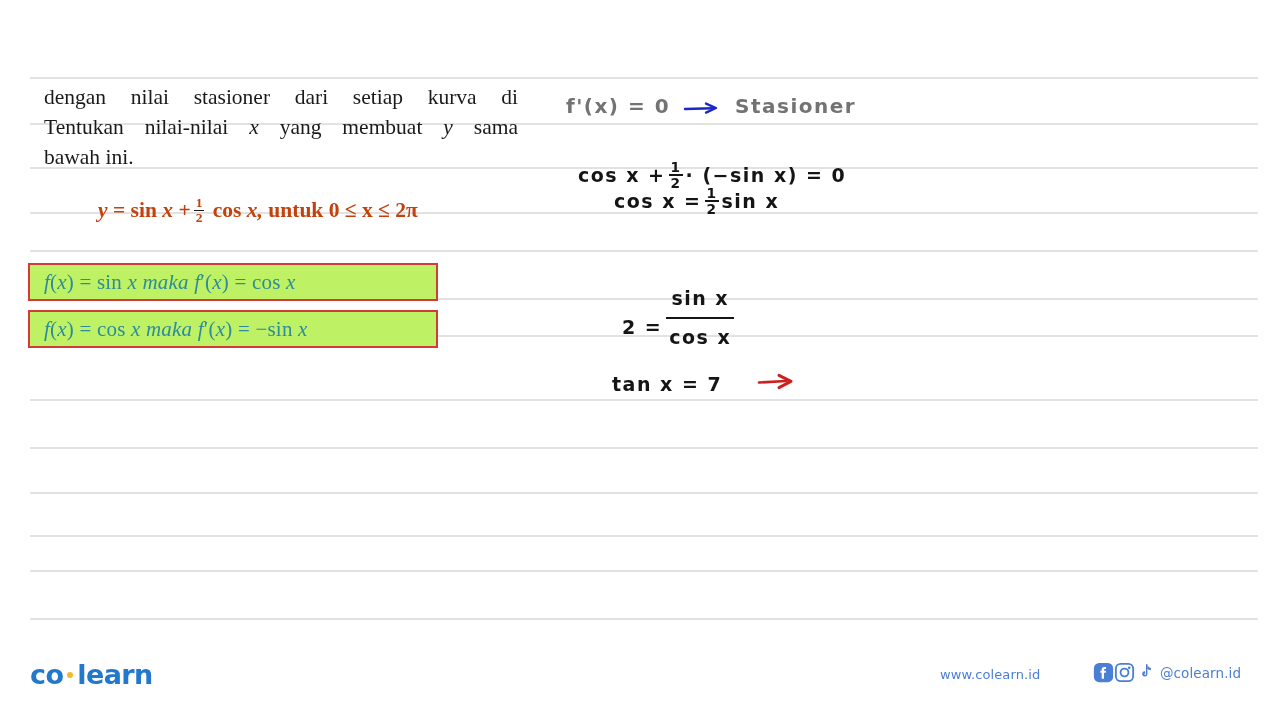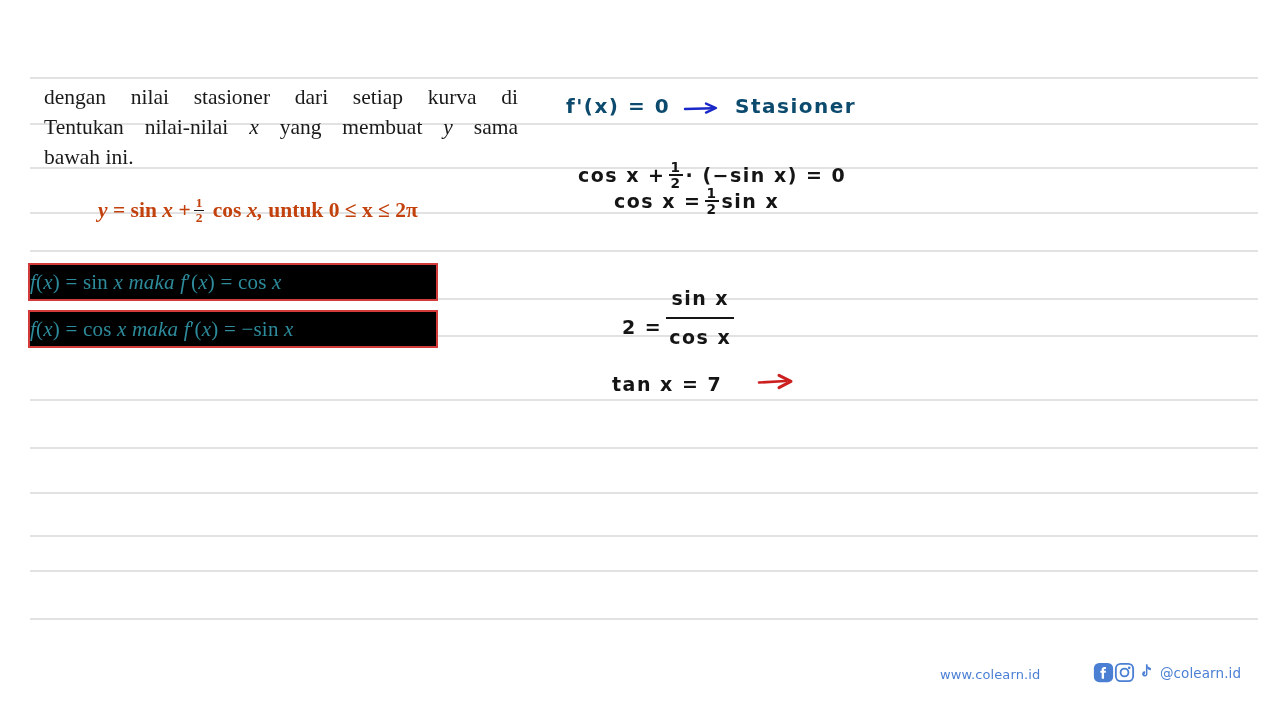--- a/index.html
+++ b/index.html
@@ -81,24 +81,25 @@
   .frac .num { display: block; padding: 0 2px; }
   .frac .den { display: block; border-top: 1.2px solid #1a1a1a; padding: 0 2px; }
 
   
   .formula-box {
     position: absolute;
     left: 28px;
     width: 410px;
     height: 38px;
     border: 2px solid #d33b3b;
-    background: #000000;
+    background: #bef264;
     box-sizing: border-box;
     display: flex;
     align-items: center;
+    padding-left: 14px;
   }
   #formula-box-1 { top: 263px; }
   #formula-box-2 { top: 310px; }
   .formula-text {
     font-family: "Liberation Serif", serif;
     font-size: 21px;
     color: #2d8b9b;
     white-space: nowrap;
     letter-spacing: 0.2px;
   }
@@ -106,21 +107,21 @@
   .formula-text .up { font-style: normal; }
 
   
   .hand {
     position: absolute;
     font-family: "DejaVu Sans", sans-serif;
     font-weight: bold;
     white-space: nowrap;
     letter-spacing: 1.5px;
   }
-  .hand.blue { color: #0c4a6e; }
+  .hand.blue { color: #737373; }
   .hand.black { color: #151515; }
 
   #hw-line-1 {
     left: 566px;
     top: 94px;
     font-size: 20px;
   }
   #hw-line-2 {
     left: 578px;
     top: 140px;
@@ -308,20 +309,25 @@
 </div>
 
 <div id="red-arrow">
   <svg width="44" height="22" viewBox="0 0 44 22" aria-hidden="true">
     <path d="M3 11.5 L30 10" stroke="#cc2020" stroke-width="2.6" stroke-linecap="round" fill="none"></path>
     <path d="M23 4.4 L35 10.4 L23 16.6" stroke="#cc2020" stroke-width="3" stroke-linecap="round" stroke-linejoin="round" fill="none"></path>
   </svg>
 </div>
 
 <div id="footer">
+  <div id="logo">
+    <span>co</span>
+    <span id="logo-dot"></span>
+    <span>learn</span>
+  </div>
 
   <div id="site-url">www.colearn.id</div>
 
   <div id="social-cluster">
     <span>
       <svg class="social-icon" viewBox="0 0 24 24" aria-hidden="true">
         <rect x="1" y="1" width="22" height="22" rx="6" fill="#4a7fd4"></rect>
         <path d="M14.6 12.4h-2.0V19h-2.7v-6.6H8.4v-2.3h1.5V8.6c0-1.9 1.1-3.0 2.9-3.0h2.0v2.3h-1.3c-.6 0-.9.3-.9.9v1.3h2.2l-.2 2.3z" fill="#ffffff"></path>
       </svg>
     </span>

